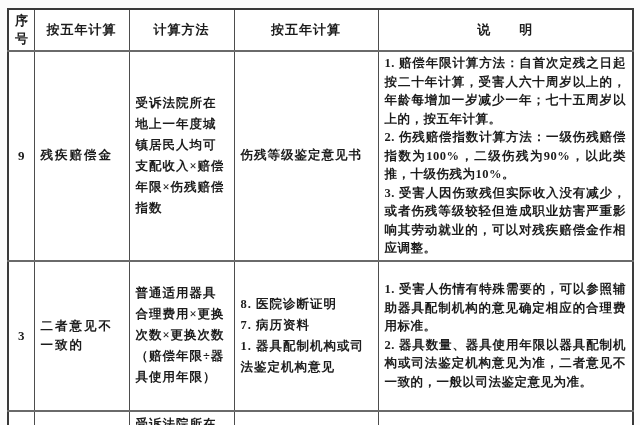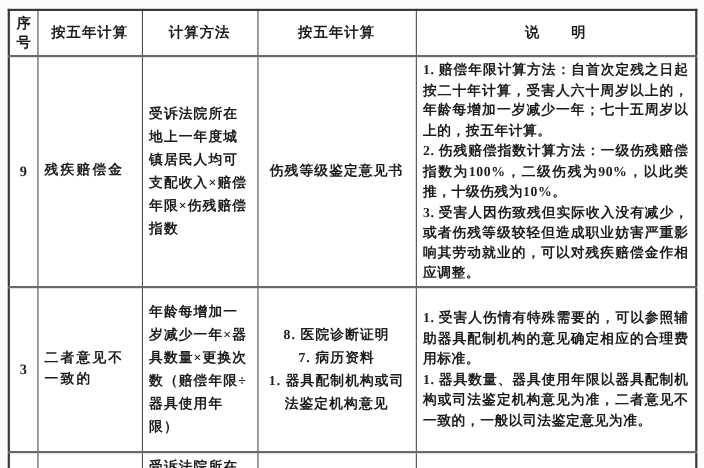--- a/index.html
+++ b/index.html
@@ -44,35 +44,33 @@
     text-align:center;
     font-size:13px;
     font-family:"Liberation Serif","DejaVu Serif",serif;
     padding:2px 1px;
   }
   td.c-item{
     font-size:12.5px;
     padding:2px 3px 2px 5px;
     letter-spacing:2px;
     line-height:19px;
-    font-family:Liberation Mono, monospace;
   }
   td.c-method{
     font-size:12.5px;
     line-height:21px;
     padding:2px 5px;
     letter-spacing:1px;
     margin-top:20px;
   }
   td.c-evidence{
     font-size:12.5px;
     line-height:21px;
     padding:2px 5px;
     letter-spacing:1px;
-    text-align:center;
   }
   td.c-evidence div{margin:0;}
   td.c-notes{
     font-size:12.5px;
     line-height:18.5px;
     padding:3px 7px;
     text-align:justify;
     letter-spacing:0.5px;
   }
   td.c-notes p{margin:0;}
@@ -108,29 +106,29 @@
           </td>
           <td class="c-notes">
             <p>1. 赔偿年限计算方法：自首次定残之日起按二十年计算，受害人六十周岁以上的，年龄每增加一岁减少一年；七十五周岁以上的，按五年计算。</p>
             <p>2. 伤残赔偿指数计算方法：一级伤残赔偿指数为100%，二级伤残为90%，以此类推，十级伤残为10%。</p>
             <p>3. 受害人因伤致残但实际收入没有减少，或者伤残等级较轻但造成职业妨害严重影响其劳动就业的，可以对残疾赔偿金作相应调整。</p>
           </td>
         </tr>
         <tr>
           <td class="c-no">3</td>
           <td class="c-item">二者意见不一致的</td>
-          <td class="c-method">年龄每增加一岁减少一年×器具数量×更换次数（赔偿年限÷器具使用年限）</td>
+          <td class="c-method">普通适用器具合理费用×更换次数×更换次数（赔偿年限÷器具使用年限）</td>
           <td class="c-evidence">
             <div>8. 医院诊断证明</div>
             <div>7. 病历资料</div>
             <div>1. 器具配制机构或司法鉴定机构意见</div>
           </td>
           <td class="c-notes">
             <p>1. 受害人伤情有特殊需要的，可以参照辅助器具配制机构的意见确定相应的合理费用标准。</p>
-            <p>1. 器具数量、器具使用年限以器具配制机构或司法鉴定机构意见为准，二者意见不一致的，一般以司法鉴定意见为准。</p>
+            <p>2. 器具数量、器具使用年限以器具配制机构或司法鉴定机构意见为准，二者意见不一致的，一般以司法鉴定意见为准。</p>
           </td>
         </tr>
         <tr>
           <td class="c-no">11</td>
           <td class="c-item">死亡赔偿金</td>
           <td class="c-method">受诉法院所在地上一年度城镇居民人均可支配收入×赔偿年限</td>
           <td class="c-evidence">
             <div>1. 死亡医学证明</div>
           </td>
           <td class="c-notes"></td>

